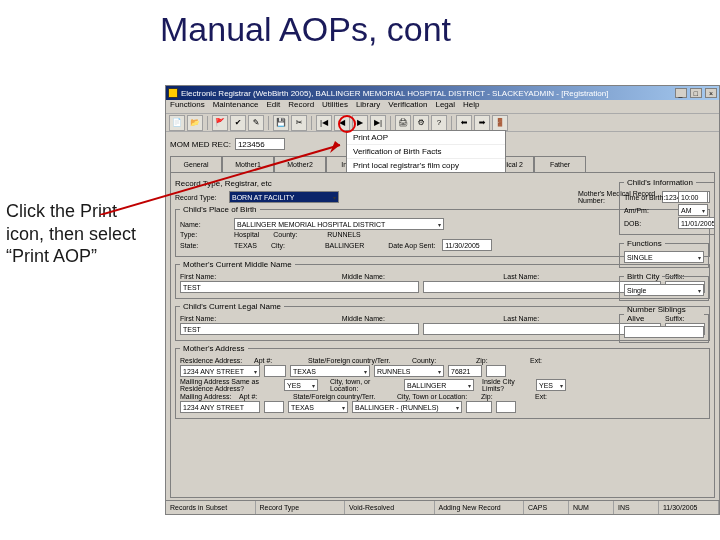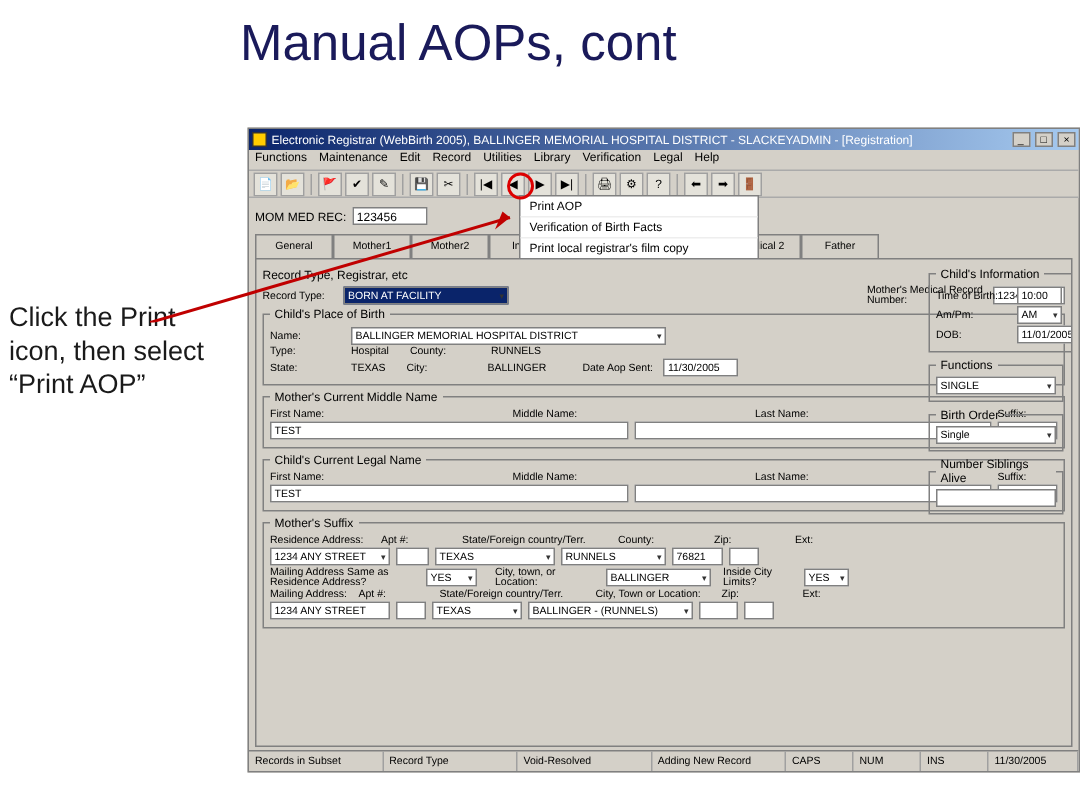--- a/index.html
+++ b/index.html
@@ -219,21 +219,21 @@
             <input class="inp" style="flex: 1 1 0%;" value="TEST">
             <input class="inp" style="flex: 1 1 0%;">
             <span class="drop" style="width:40px">
                 <span></span>
                 <span class="dd">▾</span>
               </span>
           </div>
         </fieldset>
 
         <fieldset>
-          <legend>Mother's Suffix</legend>
+          <legend>Mother's Address</legend>
           <div class="row">
             <label style="width:70px">Residence Address:</label>
             <label style="width:22px">Apt #:</label>
             <label style="width:100px">State/Foreign country/Terr.</label>
             <label style="width:60px">County:</label>
             <label style="width:30px">Zip:</label>
             <label style="width:20px">Ext:</label>
           </div>
           <div class="row">
             <span class="drop" style="width:80px">
@@ -314,21 +314,21 @@
             </div>
         </fieldset>
         <fieldset>
           <legend>Functions</legend>
           <span class="drop" style="width:80px">
               <span>SINGLE</span>
               <span class="dd">▾</span>
             </span>
         </fieldset>
         <fieldset>
-          <legend>Birth Order</legend>
+          <legend>Birth City</legend>
           <span class="drop" style="width:80px">
               <span>Single</span>
               <span class="dd">▾</span>
             </span>
         </fieldset>
         <fieldset>
           <legend>Number Siblings Alive</legend>
           <input class="inp" style="width: 80px;">
         </fieldset>
       </div>

